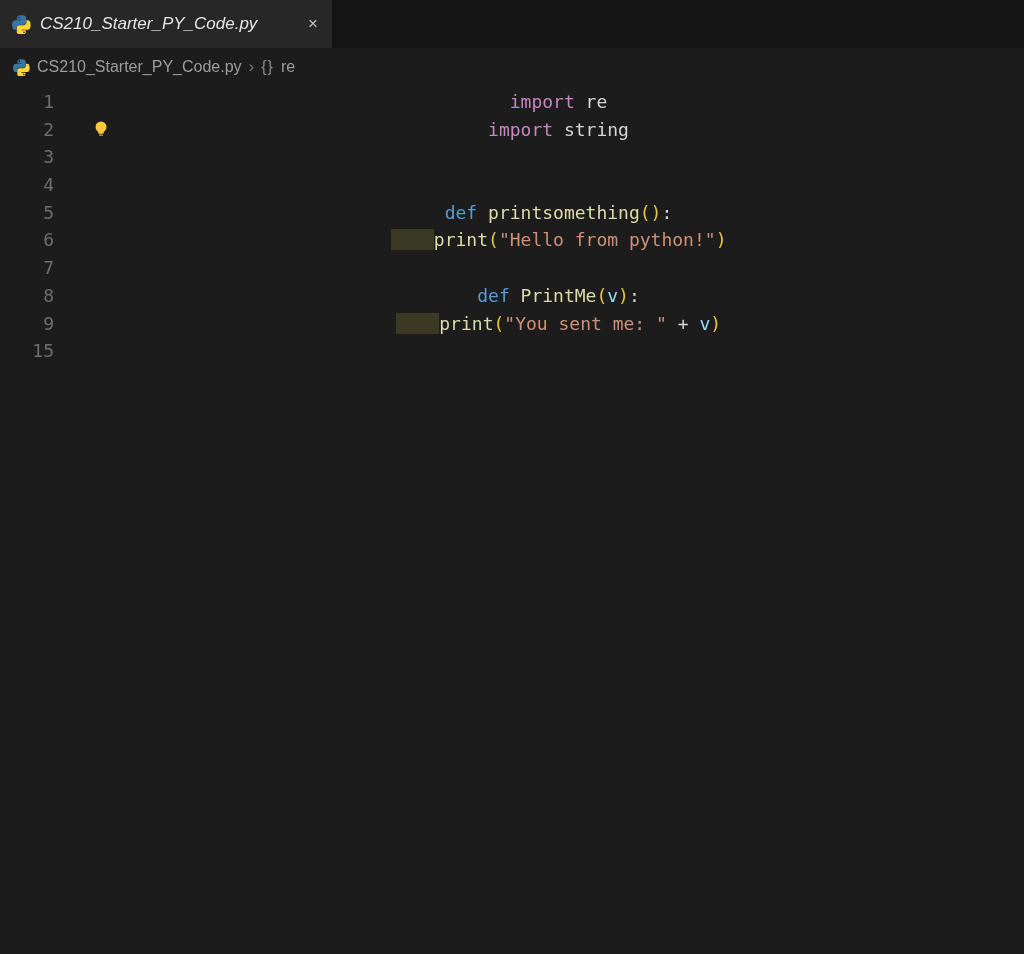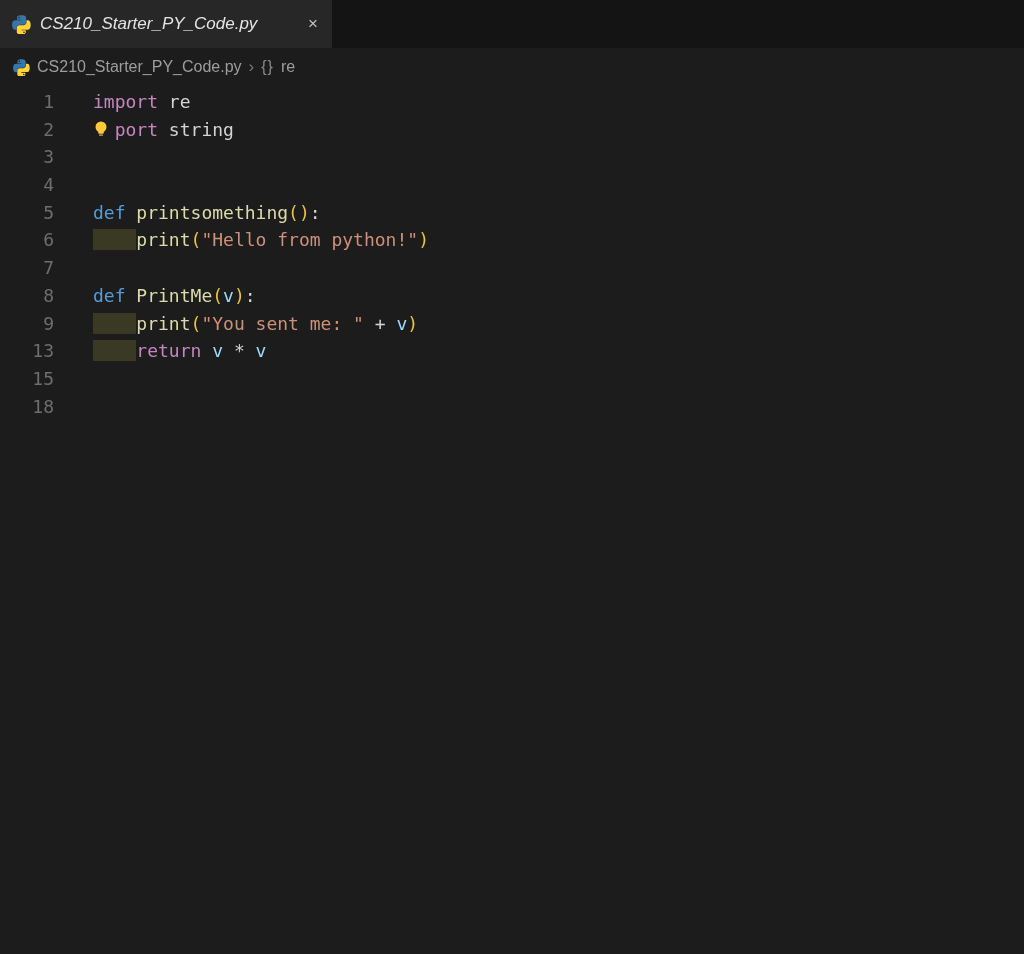--- a/index.html
+++ b/index.html
@@ -73,20 +73,21 @@
     text-align: right;
     color: var(--c-linenum, #6e6e6e);
     cursor: pointer;
   }
   .content {
     position: relative;
     padding-left: 39px;
     color: var(--c-plain, #d4d4d4);
     cursor: text;
     flex: 1;
+    text-align: center;
   }
   .indent-hl { background: var(--c-indent-hl, #3a3a24); }
 
   .tok-kw      { color: var(--c-kw, #C586C0); }
   .tok-def     { color: var(--c-def, #569CD6); }
   .tok-fn      { color: var(--c-fn, #DCDCAA); }
   .tok-str     { color: var(--c-str, #CE9178); }
   .tok-num     { color: var(--c-num, #B5CEA8); }
   .tok-var     { color: var(--c-var, #9CDCFE); }
   .tok-plain   { color: var(--c-plain, #D4D4D4); }
@@ -144,16 +145,14 @@
             <rect x="5.3" y="11.5" width="5.4" height="2.2" rx="0.6" fill="#FFC83D"></rect>
             <rect x="6" y="14.3" width="4" height="1.8" rx="0.6" fill="#9a8a4a"></rect>
           </svg></span></div></div>
     <div class="line"><div class="gutter">3</div><div class="content"></div></div>
     <div class="line"><div class="gutter">4</div><div class="content"></div></div>
     <div class="line"><div class="gutter">5</div><div class="content"><span class="tok-def">def</span><span class="tok-plain"> </span><span class="tok-fn">printsomething</span><span class="tok-bracket">(</span><span class="tok-bracket">)</span><span class="tok-plain">:</span></div></div>
     <div class="line"><div class="gutter">6</div><div class="content"><span class="indent-hl">    </span><span class="tok-fn">print</span><span class="tok-bracket">(</span><span class="tok-str">"Hello from python!"</span><span class="tok-bracket">)</span></div></div>
     <div class="line"><div class="gutter">7</div><div class="content"></div></div>
     <div class="line"><div class="gutter">8</div><div class="content"><span class="tok-def">def</span><span class="tok-plain"> </span><span class="tok-fn">PrintMe</span><span class="tok-bracket">(</span><span class="tok-var">v</span><span class="tok-bracket">)</span><span class="tok-plain">:</span></div></div>
     <div class="line"><div class="gutter">9</div><div class="content"><span class="indent-hl">    </span><span class="tok-fn">print</span><span class="tok-bracket">(</span><span class="tok-str">"You sent me: "</span><span class="tok-plain"> + </span><span class="tok-var">v</span><span class="tok-bracket">)</span></div></div>
-    <div class="line"><div class="gutter">13</div><div class="content"><span class="indent-hl">    </span><span class="tok-kw">return</span><span class="tok-plain"> </span><span class="tok-var">v</span><span class="tok-plain"> </span><span class="tok-plain">*</span><span class="tok-plain"> </span><span class="tok-var">v</span></div></div>
     <div class="line"><div class="gutter">15</div><div class="content"></div></div>
-    <div class="line"><div class="gutter">18</div><div class="content"></div></div>
   </div>
 
 </body></html>

